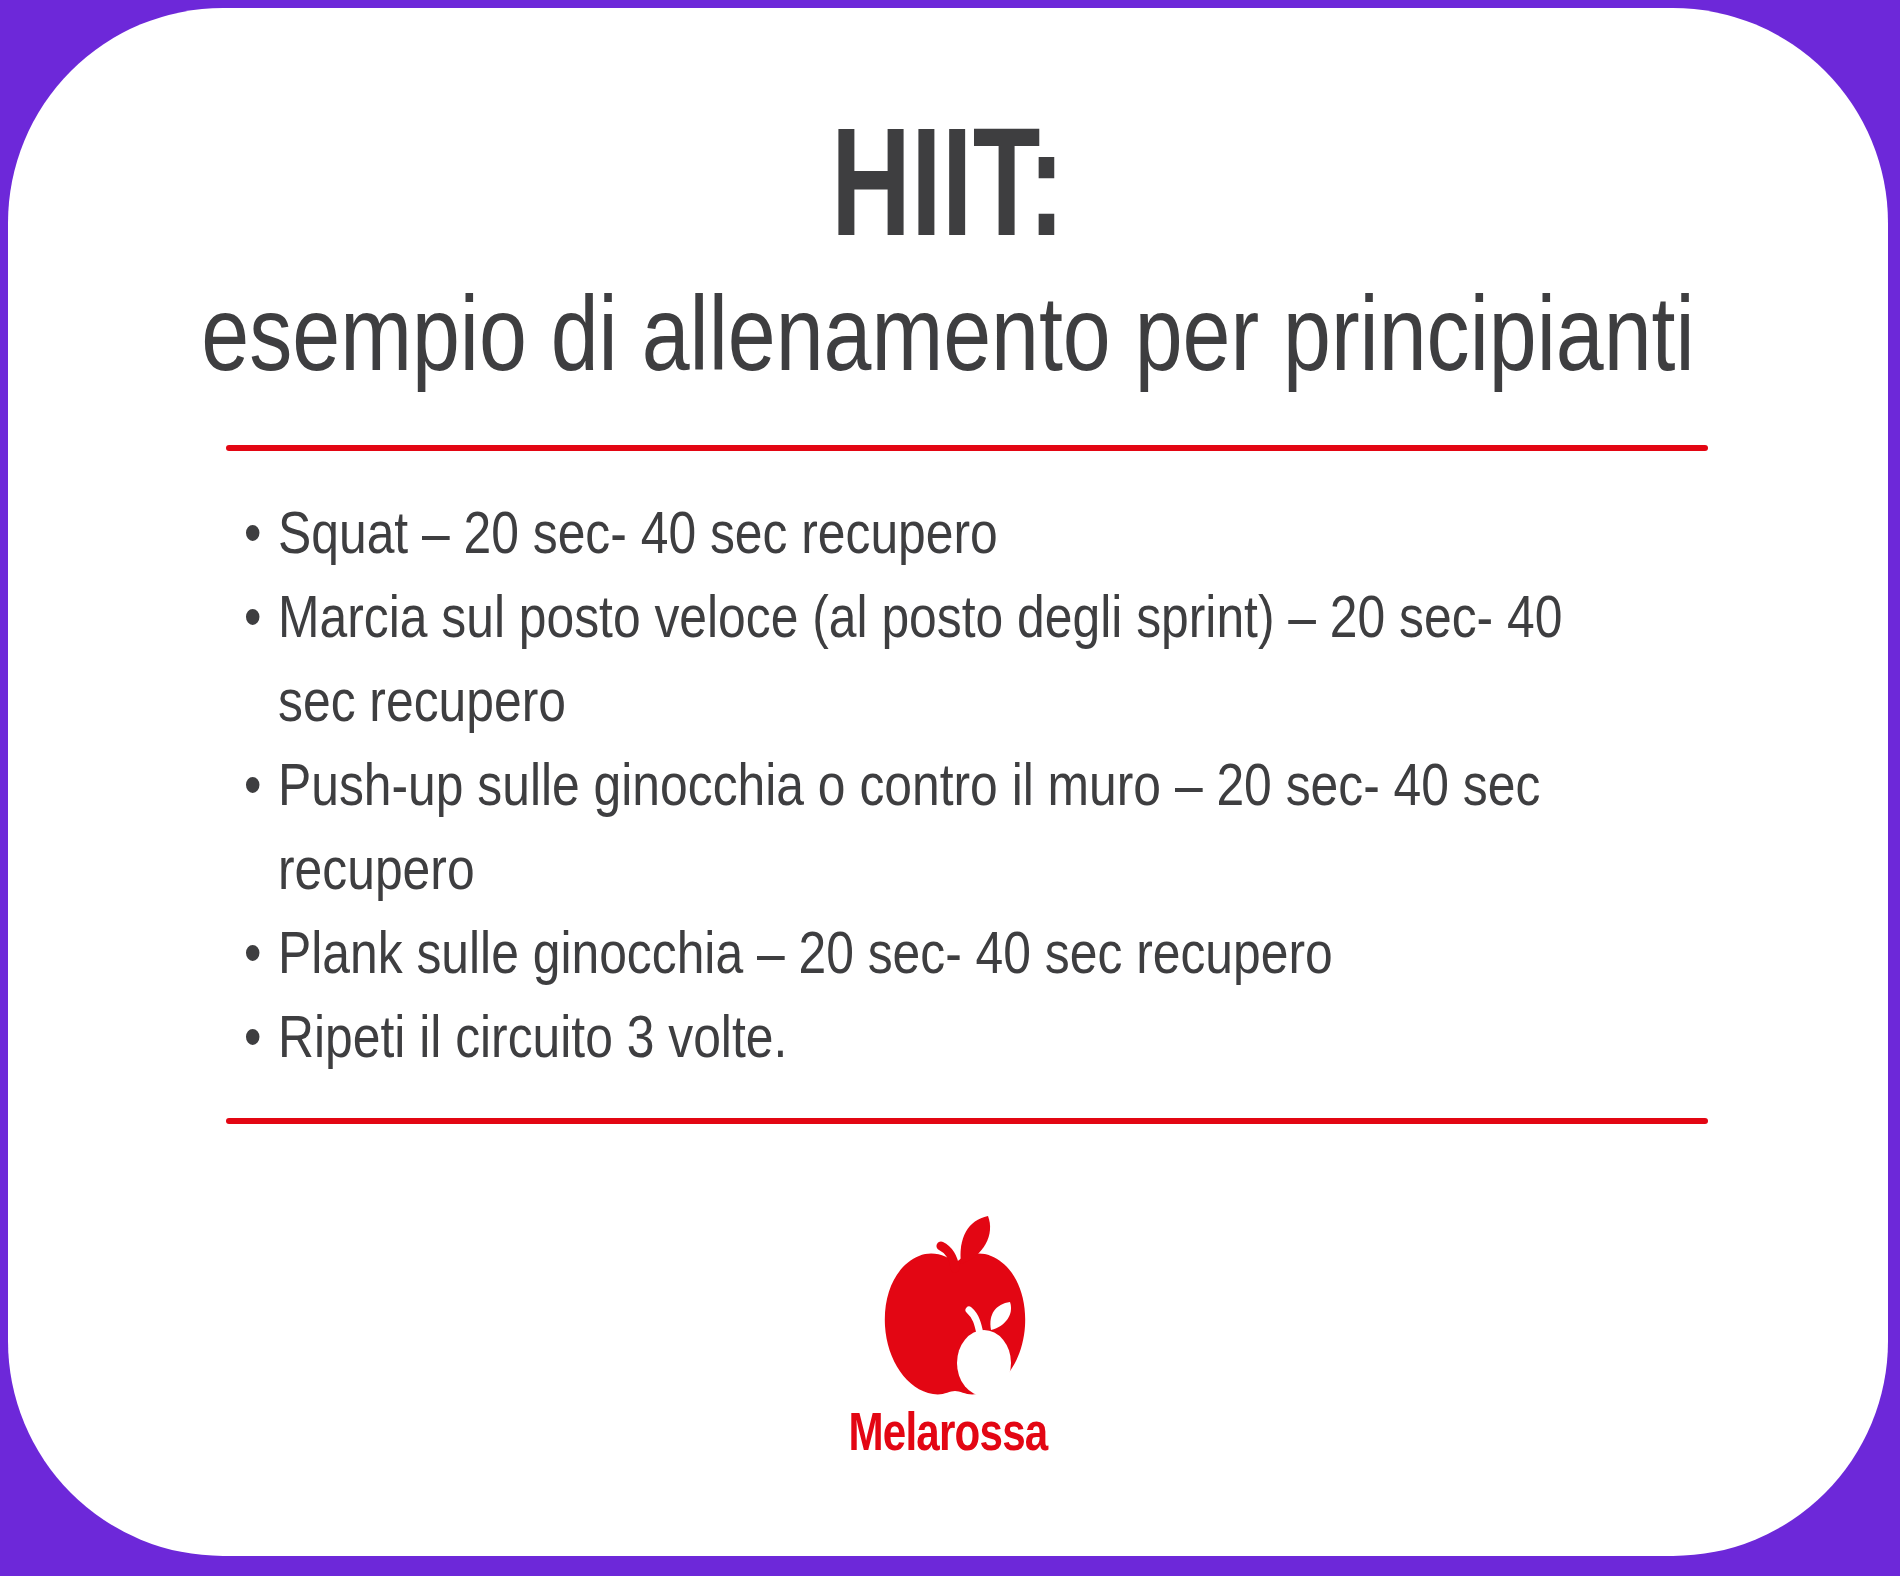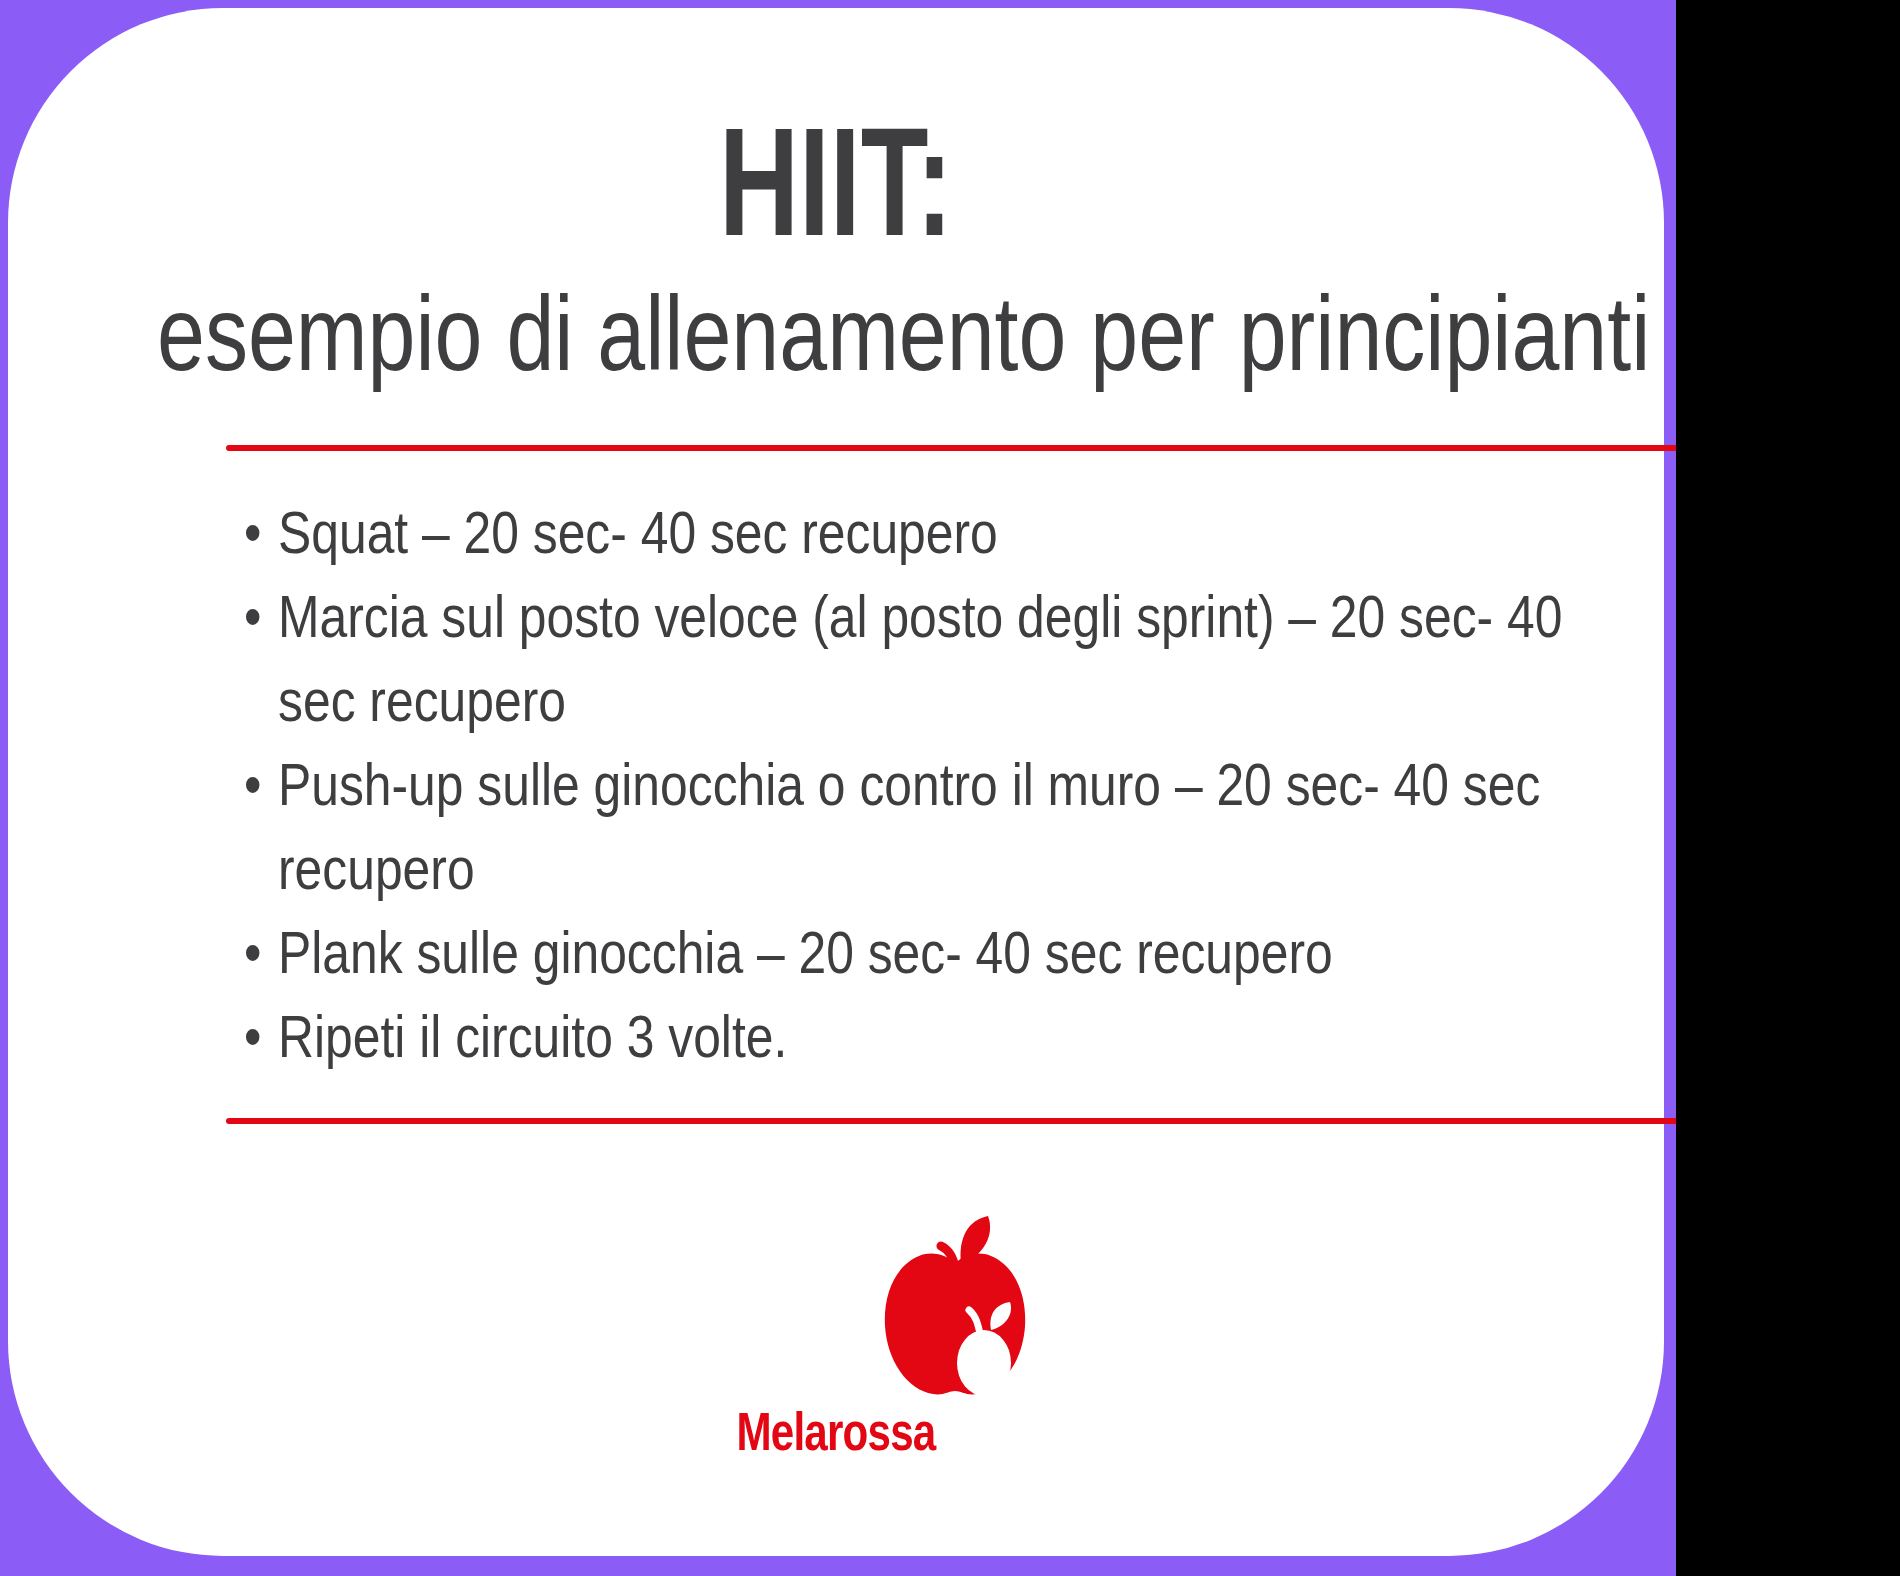--- a/index.html
+++ b/index.html
@@ -1,20 +1,20 @@
 <!DOCTYPE html>
 <html><head>
 <meta charset="utf-8">
 <style>
   html, body { margin: 0; padding: 0; background: #000; }
   .canvas {
     position: relative;
-    width: 1676px;
+    width: 1900px;
     height: 1576px;
-    background: #8b5cf6;
+    background: #6d28d9;
     overflow: hidden;
     font-family: "Liberation Sans", sans-serif;
   }
   .card {
     position: absolute;
     left: 8px; top: 8px; right: 12px; bottom: 20px;
     background: #ffffff;
     border-radius: 215px;
   }
   .title {

